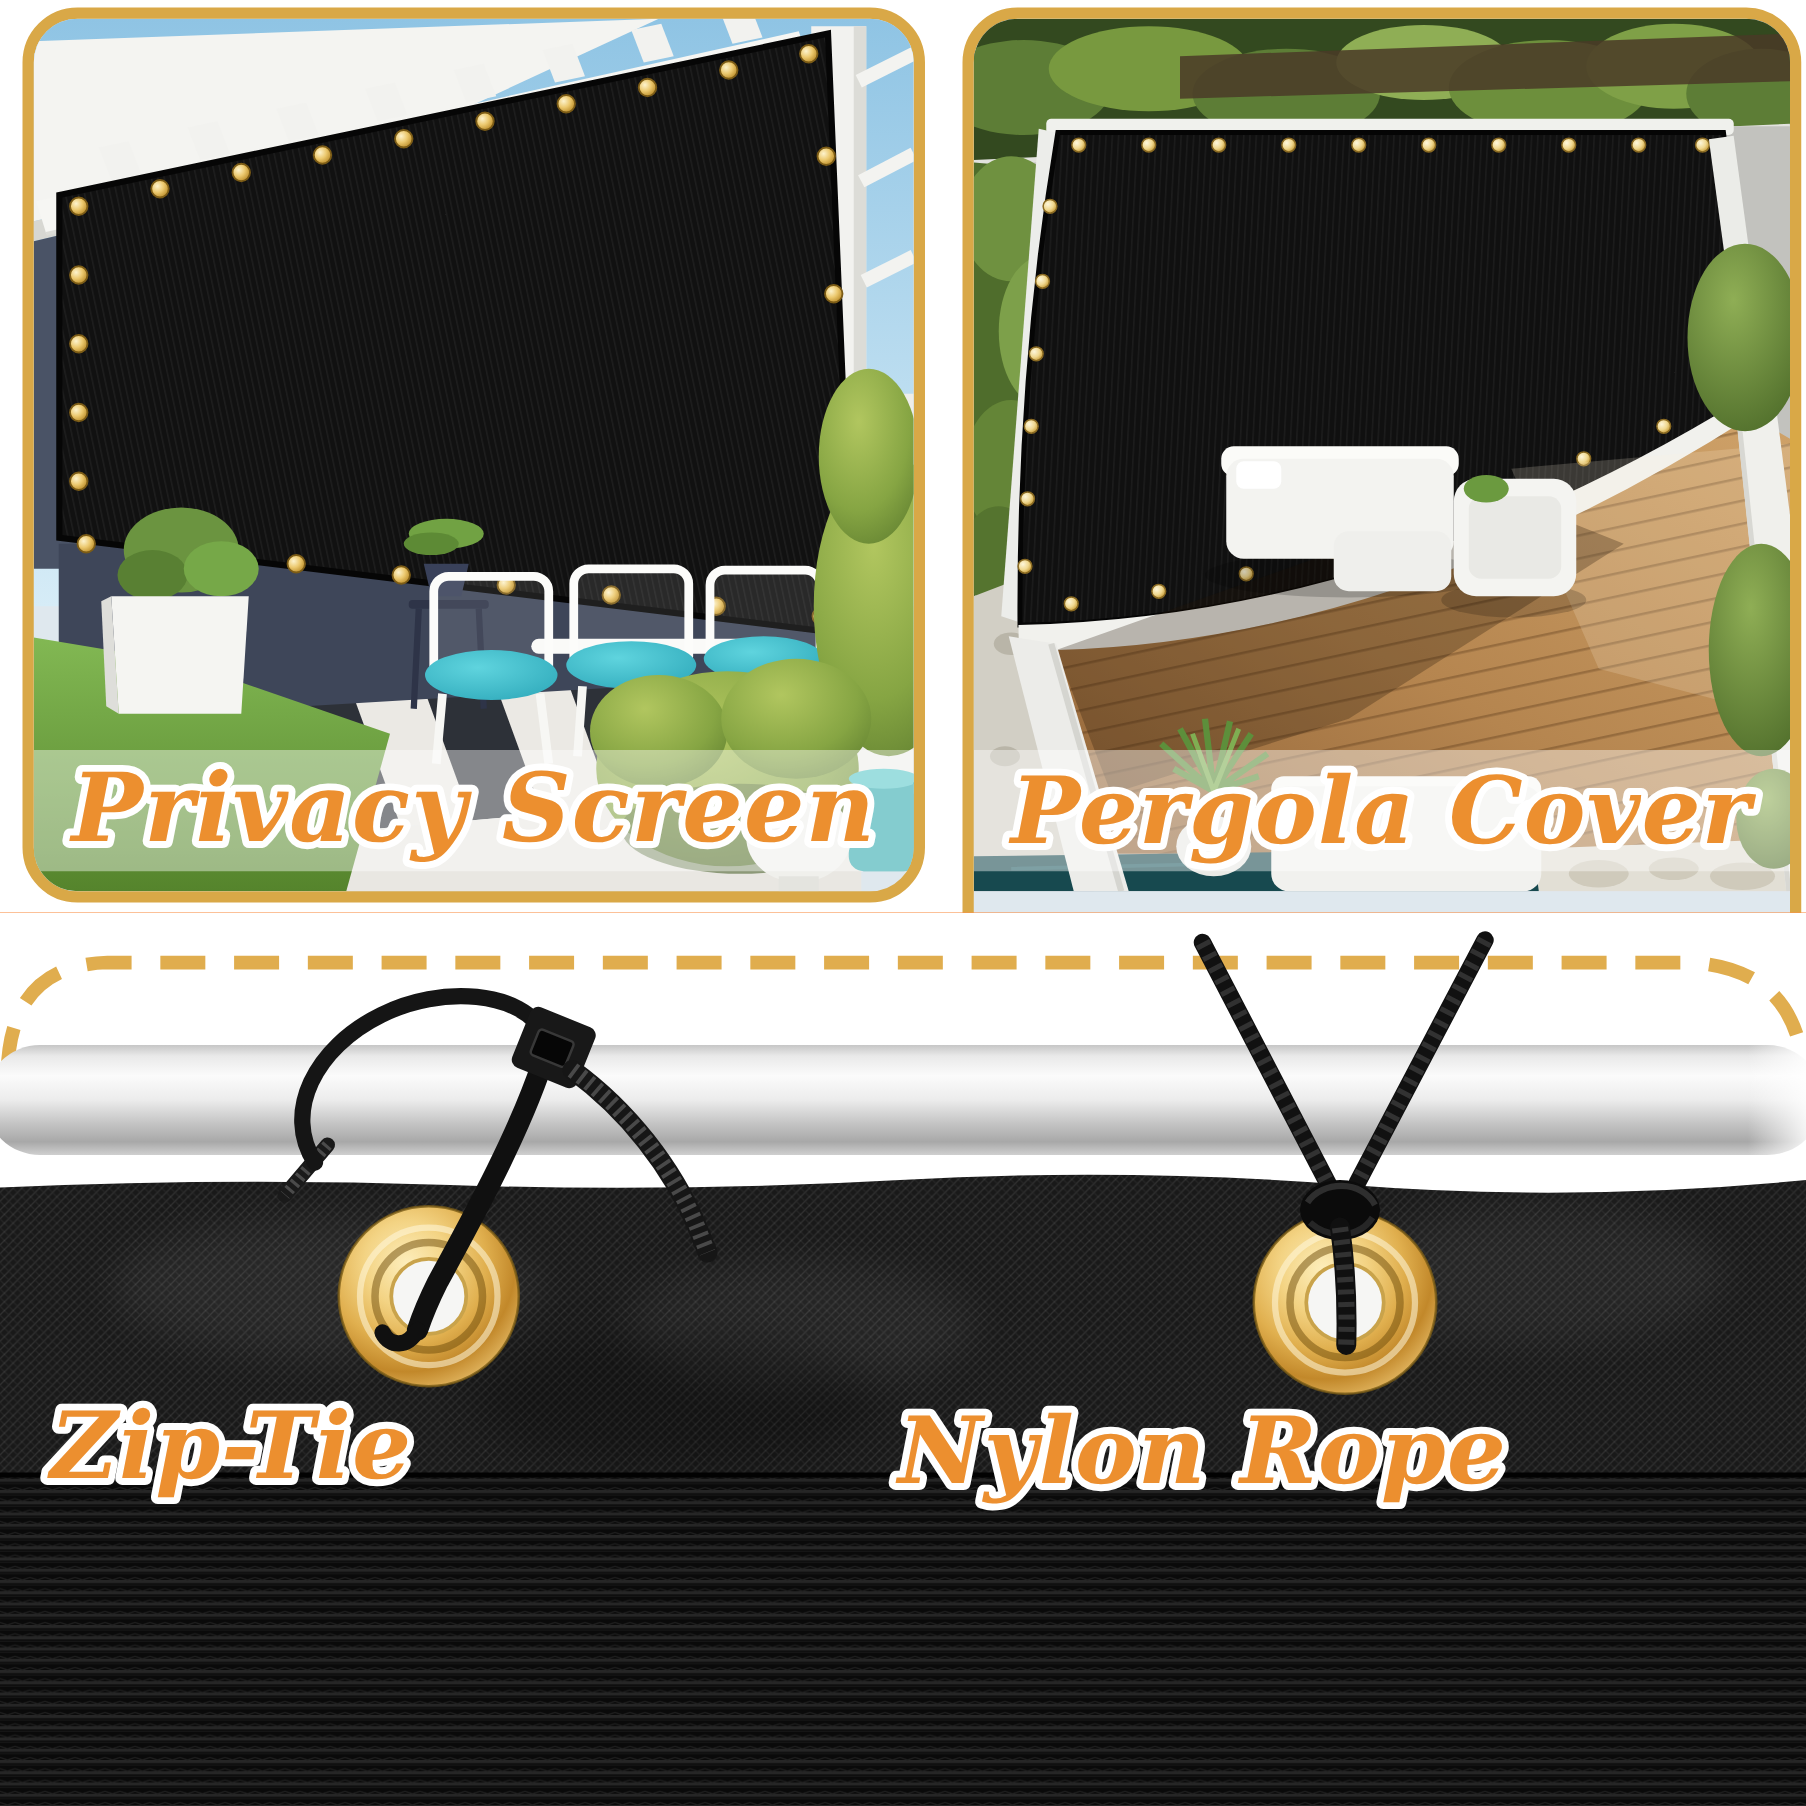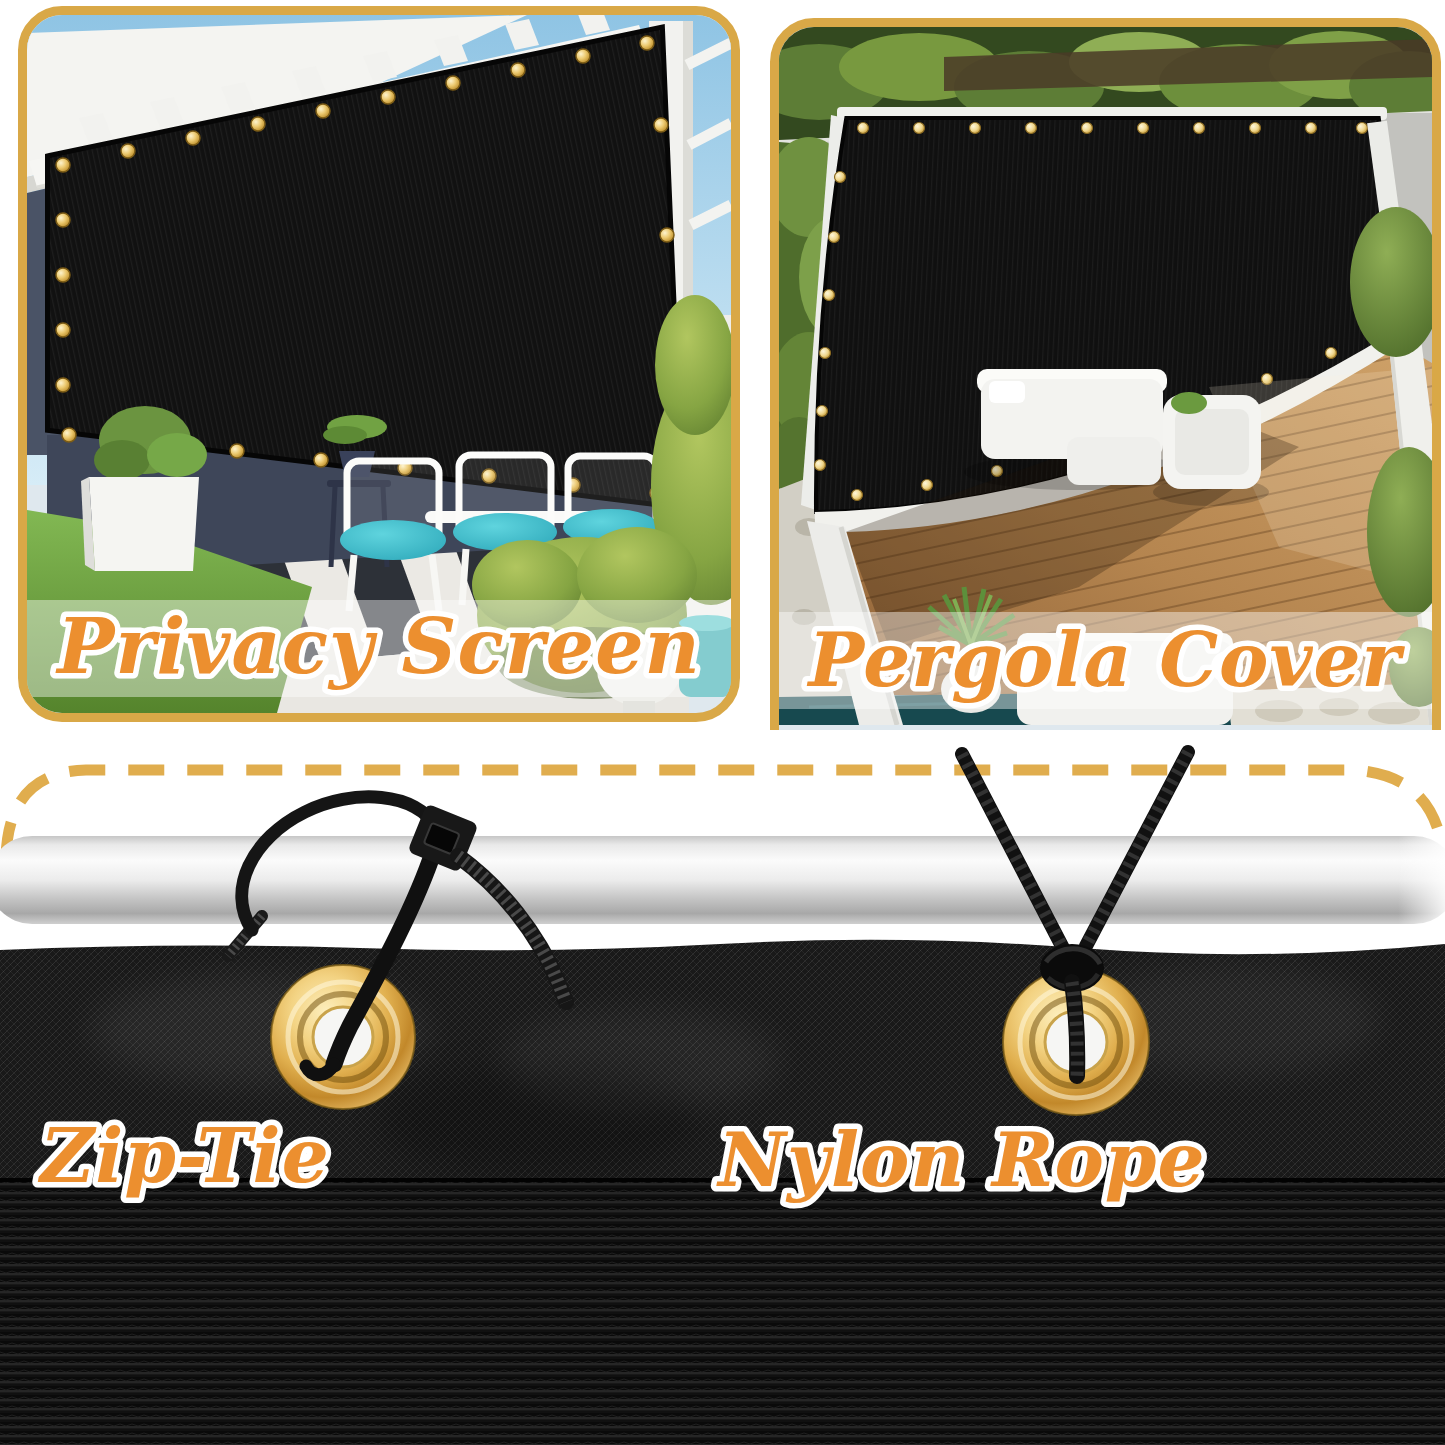--- a/index.html
+++ b/index.html
@@ -2,21 +2,21 @@
 <html><head>
 <meta charset="utf-8">
 <style>
   html,body{margin:0;padding:0;background:#ffffff;}
   .canvas{position:relative;width:1445px;height:1445px;background:#ffffff;overflow:hidden;
           font-family:"DejaVu Serif", serif;}
   .panel{position:absolute;box-sizing:border-box;border:9px solid #D9A847;border-radius:44px;
          overflow:hidden;background:#dfe8ee;}
   .panel svg{display:block;}
   .panel-1{left:6px;top:6px;width:722px;height:716px;margin-left:12px;}
-  .panel-2{left:770px;top:18px;width:671px;height:926px;}
+  .panel-2{left:770px;top:6px;width:671px;height:926px;}
   .bottom-section{position:absolute;left:0;top:730px;width:1445px;height:715px;background:#f97316;overflow:hidden;}
   .caption{font-family:"DejaVu Serif", serif;font-style:italic;font-weight:700;
            fill:#EC8F2F;stroke:#ffffff;stroke-width:11px;paint-order:stroke;
            stroke-linejoin:round;text-anchor:middle;letter-spacing:1px;}
 </style>
 </head>
 <body>
 
 <div class="canvas">
 

